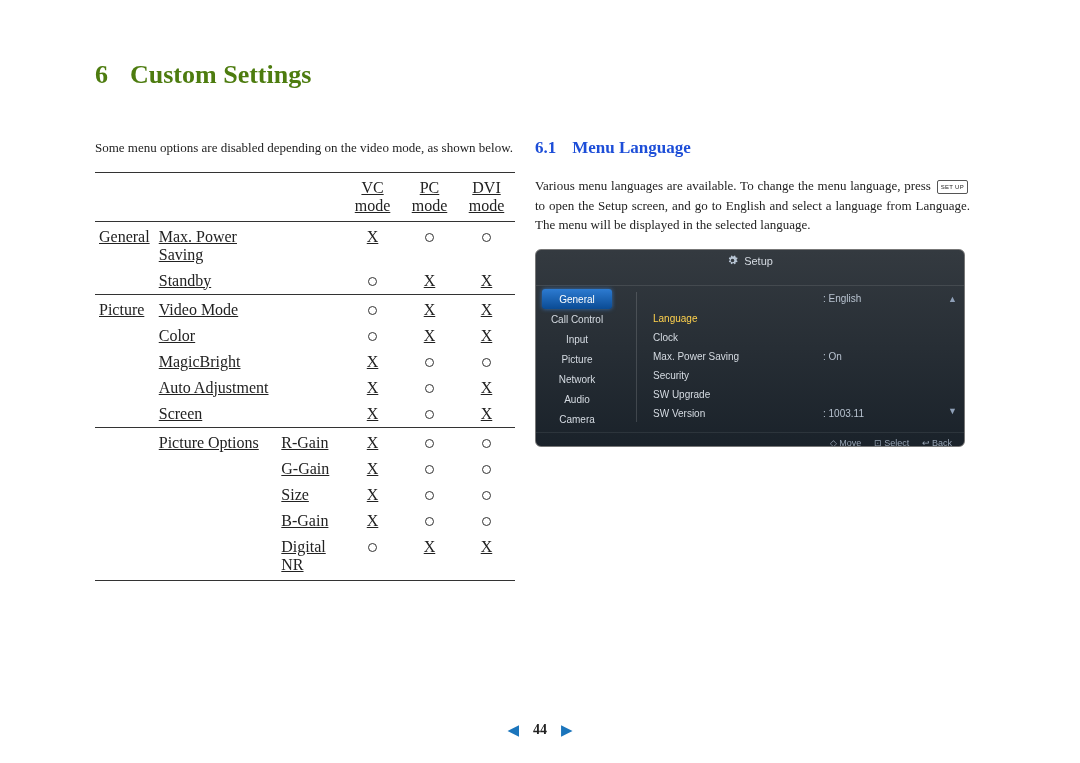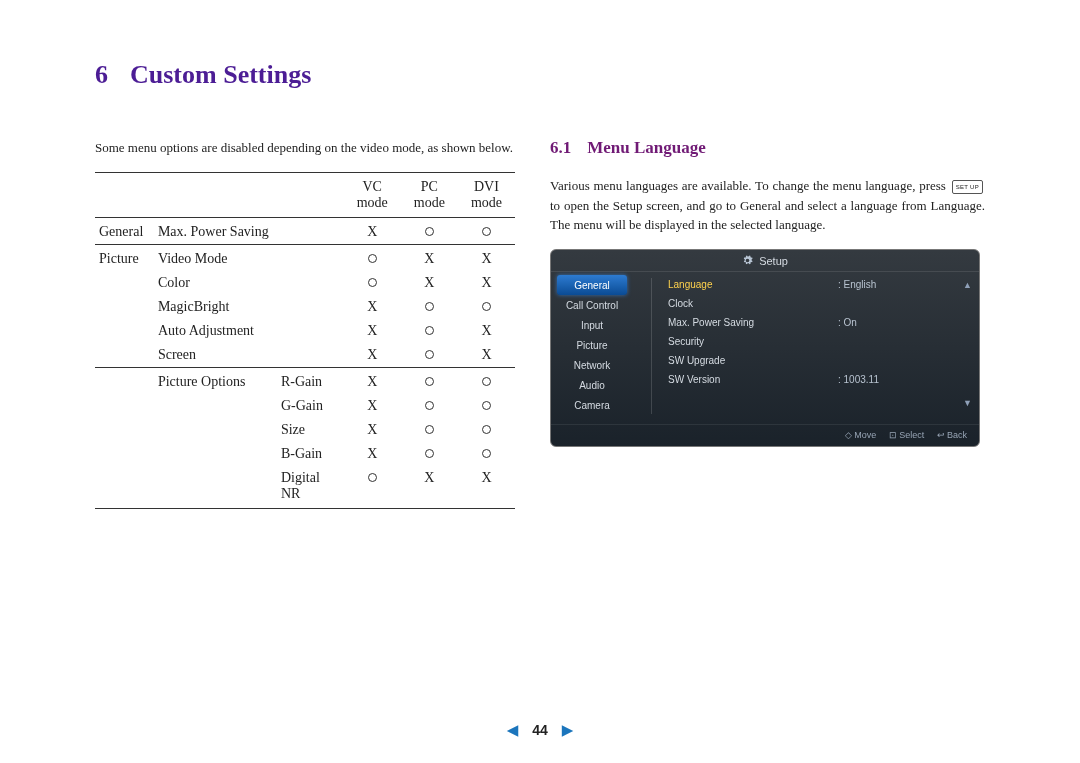--- a/index.html
+++ b/index.html
@@ -9,56 +9,57 @@
     background: #fff;
     color: #222;
     width: 1080px;
     height: 763px;
     position: relative;
   }
   .page {
     padding: 60px 70px 30px 95px;
   }
   .chapter-header {
-    color: #4c1d95;
+    color: #4d7c0f;
     font-size: 26px;
     font-weight: bold;
     margin-bottom: 48px;
     font-family: 'Palatino Linotype', Georgia, serif;
   }
   .chapter-num {
     margin-right: 22px;
   }
   .columns {
     display: flex;
-    gap: 35px;
+    gap: 20px;
   }
   .col-left { width: 420px; }
   .col-right { width: 435px; }
   .para {
     font-size: 13px;
     line-height: 1.5;
     margin-bottom: 14px;
     text-align: justify;
   }
   .section-header {
-    color: #701a75;
+    color: #1d4ed8;
     font-size: 17px;
     font-weight: bold;
     margin-bottom: 18px;
     font-family: 'Palatino Linotype', Georgia, serif;
   }
   .sec-num { margin-right: 16px; }
 
   
   .tbl {
     border-collapse: collapse;
     width: 100%;
-    font-size: 14px;
+    font-size: 16px;
     font-family: 'Palatino Linotype', Georgia, serif;
+    text-decoration: underline;
   }
   .tbl td, .tbl th {
     padding: 4px 4px;
     text-align: left;
     vertical-align: top;
     font-weight: normal;
   }
   .tbl thead th {
     border-top: 1px solid #333;
     border-bottom: 1px solid #333;
@@ -100,21 +101,21 @@
     font-family: Arial, sans-serif;
     color: #d5dbe2;
     font-size: 10px;
     display:flex;
     flex-direction:column;
     margin-top: 12px;
     overflow:hidden;
   }
   .osd-title {
     text-align:center;
-    padding: 5px 0 3px 0;
+    padding: 5px 0 17px 0;
     font-size: 11px;
     border-bottom: 1px solid rgba(255,255,255,0.1);
   }
   .osd-gear {
     display:inline-block;
     vertical-align:-1px;
     margin-right:3px;
   }
   .osd-body {
     flex:1;
@@ -150,21 +151,21 @@
     left:18px; top:6px; bottom:10px;
     width:1px;
     background: rgba(255,255,255,0.15);
   }
   .osd-row {
     display:flex;
     padding: 4px 0;
   }
   .osd-label { width: 170px; }
   .osd-val { color:#b8c3d0; }
-  .osd-row.sel .osd-label { color:#ffd24d; }
+  .osd-row.sel .osd-label { color:#ffd24d;margin-top:20px; }
   .osd-foot {
     text-align:right;
     padding: 4px 12px 6px 0;
     color:#aab3c0;
     font-size: 10px;
     border-top: 1px solid rgba(255,255,255,0.08);
   }
   .osd-key {
     display:inline-block;
     font-size:9px;
@@ -194,21 +195,21 @@
     align-items:center;
     gap: 14px;
     font-size: 14px;
   }
   .nav-arrow {
     color: #1b75bc;
     font-size: 15px;
     cursor:pointer;
     user-select:none;
   }
-  .page-num { font-weight: bold; font-family: Liberation Sans, sans-serif;}
+  .page-num { font-weight: bold; font-family: Liberation Serif, serif;}
 </style>
 </head>
 <body>
 
 <div class="page">
   <div class="chapter-header">
     <span class="chapter-num">6</span><span>Custom Settings</span>
   </div>
 
   <div class="columns">
@@ -228,20 +229,28 @@
         </thead>
         <tbody id="tbody">
             <tr class="sec-top">
               <td style="width: 60px;">General</td>
               <td style="width: 130px;">Max. Power Saving</td>
               <td style="width: 70px;"></td>
               <td class="mark">X</td>
               <td class="mark"><span class="circ"></span></td>
               <td class="mark"><span class="circ"></span></td>
             </tr>
+            <tr>
+              <td style="width: 60px;"></td>
+              <td style="width: 130px;">Standby</td>
+              <td style="width: 70px;"></td>
+              <td class="mark"><span class="circ"></span></td>
+              <td class="mark">X</td>
+              <td class="mark">X</td>
+            </tr>
             <tr class="sec-top">
               <td style="width: 60px;">Picture</td>
               <td style="width: 130px;">Video Mode</td>
               <td style="width: 70px;"></td>
               <td class="mark"><span class="circ"></span></td>
               <td class="mark">X</td>
               <td class="mark">X</td>
             </tr>
             <tr>
               <td style="width: 60px;"></td>
@@ -317,21 +326,21 @@
             </tr>
           </tbody>
       </table>
     </div>
 
     <div class="col-right">
       <div class="section-header">
         <span class="sec-num">6.1</span><span>Menu Language</span>
       </div>
       <div class="para">
-        <span>Various menu languages are available. To change the menu language, press </span><span class="setup-key">SET UP</span><span> to open the Setup screen, and go to General and select a language from Language. The menu will be displayed in the selected language.</span>
+        <span>Various menu languages are available. To change the menu language, press </span><span class="setup-key">SET UP</span><span> to open the Setup screen, and go to English and select a language from Language. The menu will be displayed in the selected language.</span>
       </div>
 
       <div class="osd">
         <div class="osd-title">
           <span class="osd-gear">
             <svg width="11" height="11" viewBox="0 0 24 24">
                 <path fill="#b8c5d4" d="M12 8a4 4 0 100 8 4 4 0 000-8zm9 4l2 1-1 3-2-1a8 8 0 01-2 2l1 2-3 1-1-2a8 8 0 01-3 0l-1 2-3-1 1-2a8 8 0 01-2-2l-2 1-1-3 2-1a8 8 0 010-3l-2-1 1-3 2 1a8 8 0 012-2L8 2l3-1 1 2a8 8 0 013 0l1-2 3 1-1 2a8 8 0 012 2l2-1 1 3-2 1a8 8 0 010 3z"></path>
               </svg>
           </span>
           <span>Setup</span>

